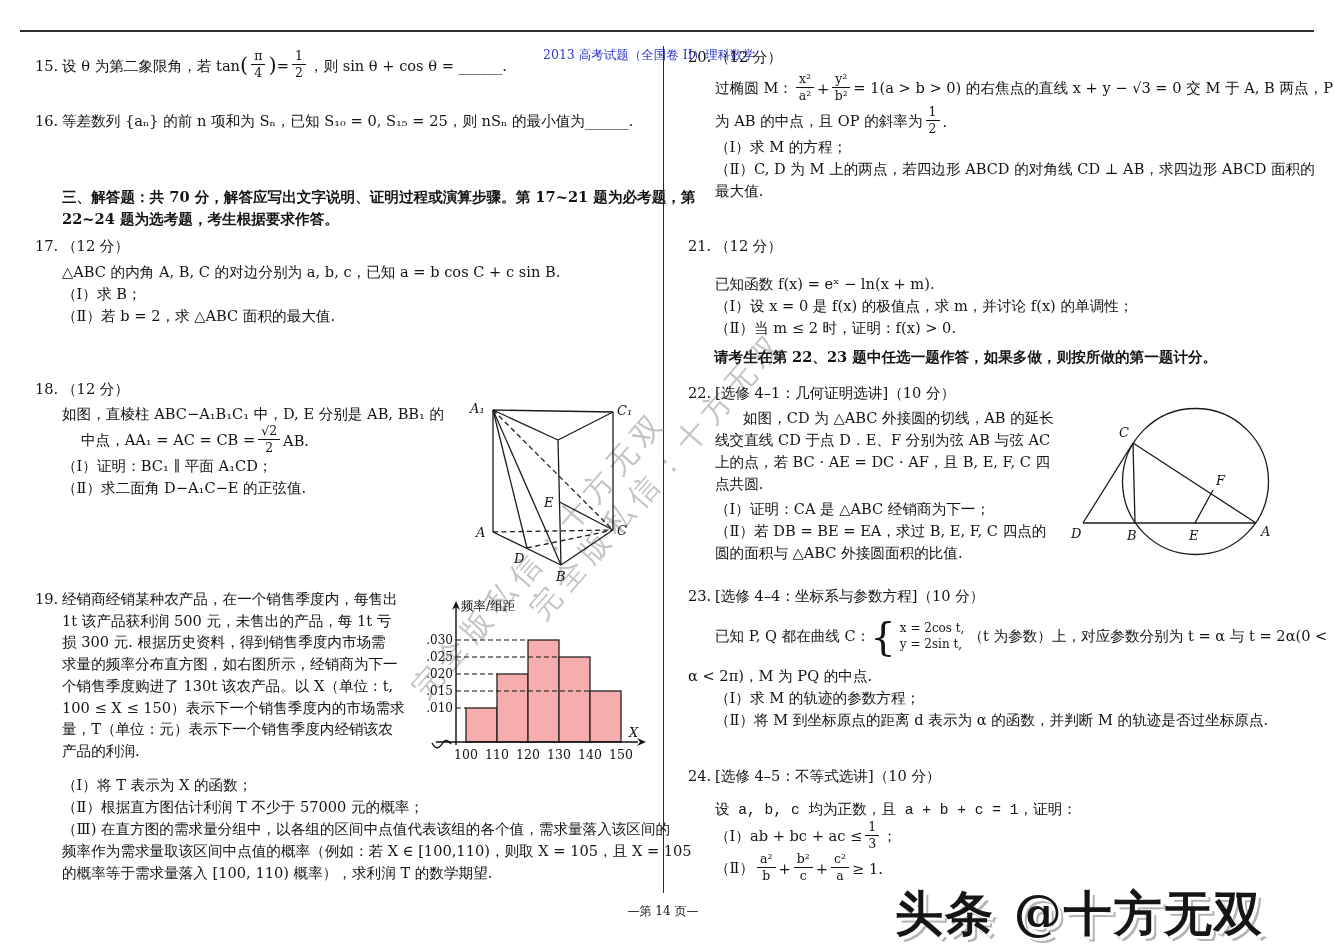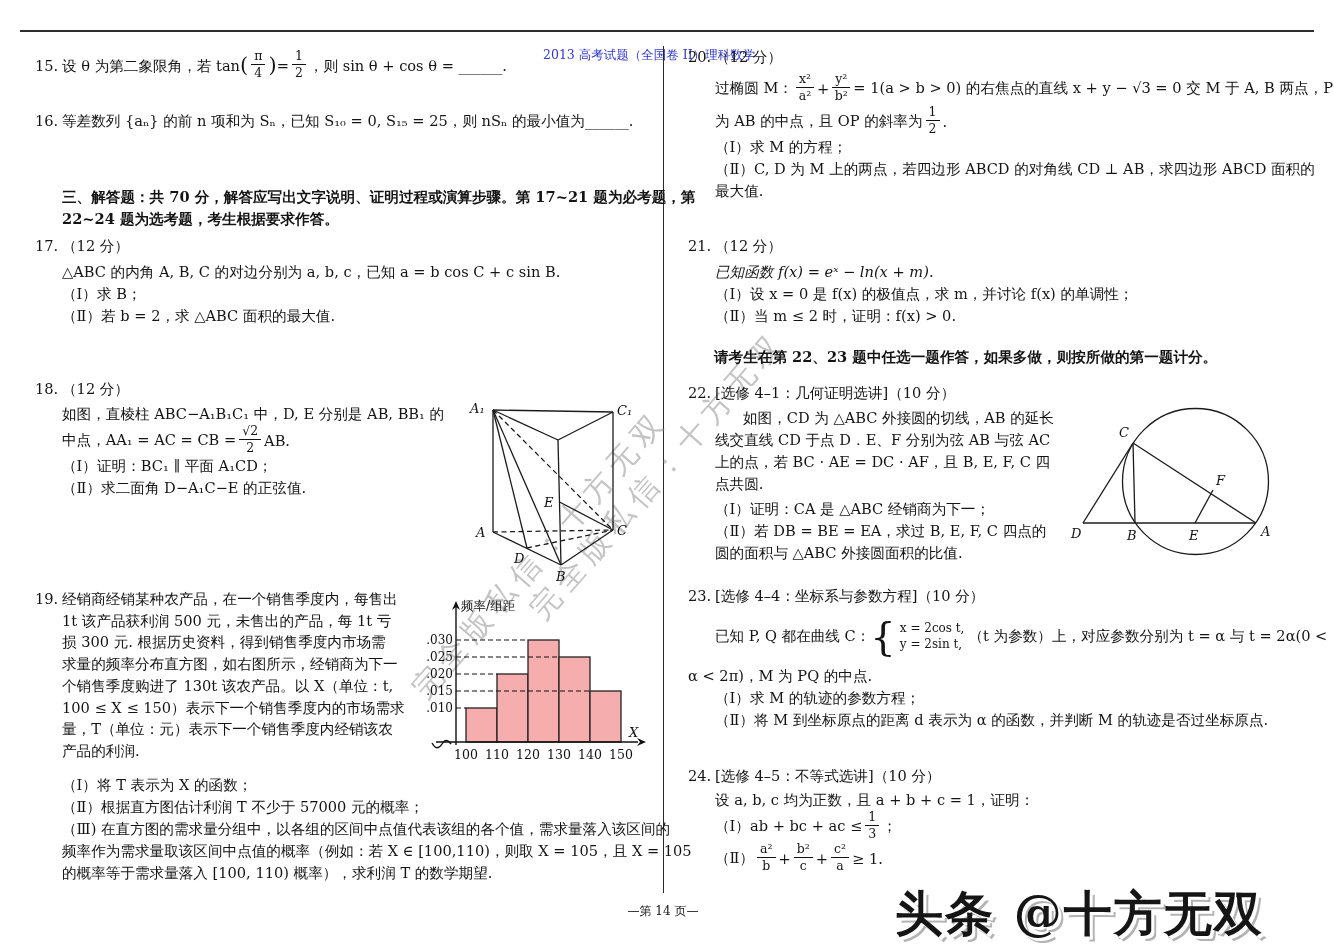--- a/index.html
+++ b/index.html
@@ -76,21 +76,21 @@
     <div class="ln" style="margin-top:4px;">△ABC 的内角 A, B, C 的对边分别为 a, b, c，已知 a = b cos C + c sin B.</div>
     <div class="ln">（Ⅰ）求 B；</div>
     <div class="ln">（Ⅱ）若 b = 2，求 △ABC 面积的最大值.</div>
   </div>
 </div>
 
 <div class="prob" style="left:35px;top:378px;">
   <div class="ln"><span class="num">18.</span><span>（12 分）</span></div>
   <div class="body">
     <div class="ln" style="margin-top:3px;">如图，直棱柱 ABC−A₁B₁C₁ 中，D, E 分别是 AB, BB₁ 的</div>
-    <div class="tallln" style="height:30px;">
+    <div class="tallln" style="height:30px;margin-left:19px;">
       <span>中点，AA₁ = AC = CB = </span>
         <span class="frac">
           <span class="fn">√2</span>
           <span class="fd">2</span>
         </span>
         <span>AB.</span>
     </div>
     <div class="ln">（Ⅰ）证明：BC₁ ∥ 平面 A₁CD；</div>
     <div class="ln">（Ⅱ）求二面角 D−A₁C−E 的正弦值.</div>
   </div>
@@ -211,21 +211,21 @@
     </div>
     <div class="ln">（Ⅰ）求 M 的方程；</div>
     <div class="ln">（Ⅱ）C, D 为 M 上的两点，若四边形 ABCD 的对角线 CD ⊥ AB，求四边形 ABCD 面积的</div>
     <div class="ln">最大值.</div>
   </div>
 </div>
 
 <div class="prob" style="left:688px;top:235px;">
   <div class="ln"><span class="num">21.</span><span>（12 分）</span></div>
   <div class="body">
-    <div class="ln" style="margin-top:4px;font-style:italic;">已知函数 f(x) = eˣ − ln(x + m).</div>
+    <div class="ln" style="margin-top:16px;">已知函数 f(x) = eˣ − ln(x + m).</div>
     <div class="ln">（Ⅰ）设 x = 0 是 f(x) 的极值点，求 m，并讨论 f(x) 的单调性；</div>
     <div class="ln">（Ⅱ）当 m ≤ 2 时，证明：f(x) &gt; 0.</div>
   </div>
 </div>
 
 <div class="prob bold ln" style="left:714px;top:346px;">请考生在第 22、23 题中任选一题作答，如果多做，则按所做的第一题计分。</div>
 
 <div class="prob" style="left:688px;top:382px;">
   <div class="ln"><span class="num">22.</span><span>[选修 4–1：几何证明选讲]（10 分）</span></div>
   <div class="body">
@@ -272,21 +272,21 @@
   <div class="ln" style="margin-top:6px;">α &lt; 2π)，M 为 PQ 的中点.</div>
   <div class="body">
     <div class="ln">（Ⅰ）求 M 的轨迹的参数方程；</div>
     <div class="ln">（Ⅱ）将 M 到坐标原点的距离 d 表示为 α 的函数，并判断 M 的轨迹是否过坐标原点.</div>
   </div>
 </div>
 
 <div class="prob" style="left:688px;top:765px;">
   <div class="ln"><span class="num">24.</span><span>[选修 4–5：不等式选讲]（10 分）</span></div>
   <div class="body">
-    <div class="ln" style="margin-top:2px;">设 a, b, c 均为正数，且 a + b + c = 1，证明：</div>
+    <div class="ln" style="margin-top:12px;font-family:Liberation Mono, monospace;">设 a, b, c 均为正数，且 a + b + c = 1，证明：</div>
     <div class="tallln" style="height:30px;">
       <span>（Ⅰ）ab + bc + ac ≤ </span>
         <span class="frac">
           <span class="fn">1</span>
           <span class="fd">3</span>
         </span>
         <span>；</span>
     </div>
     <div class="tallln" style="height:34px;">
       <span>（Ⅱ）</span>

